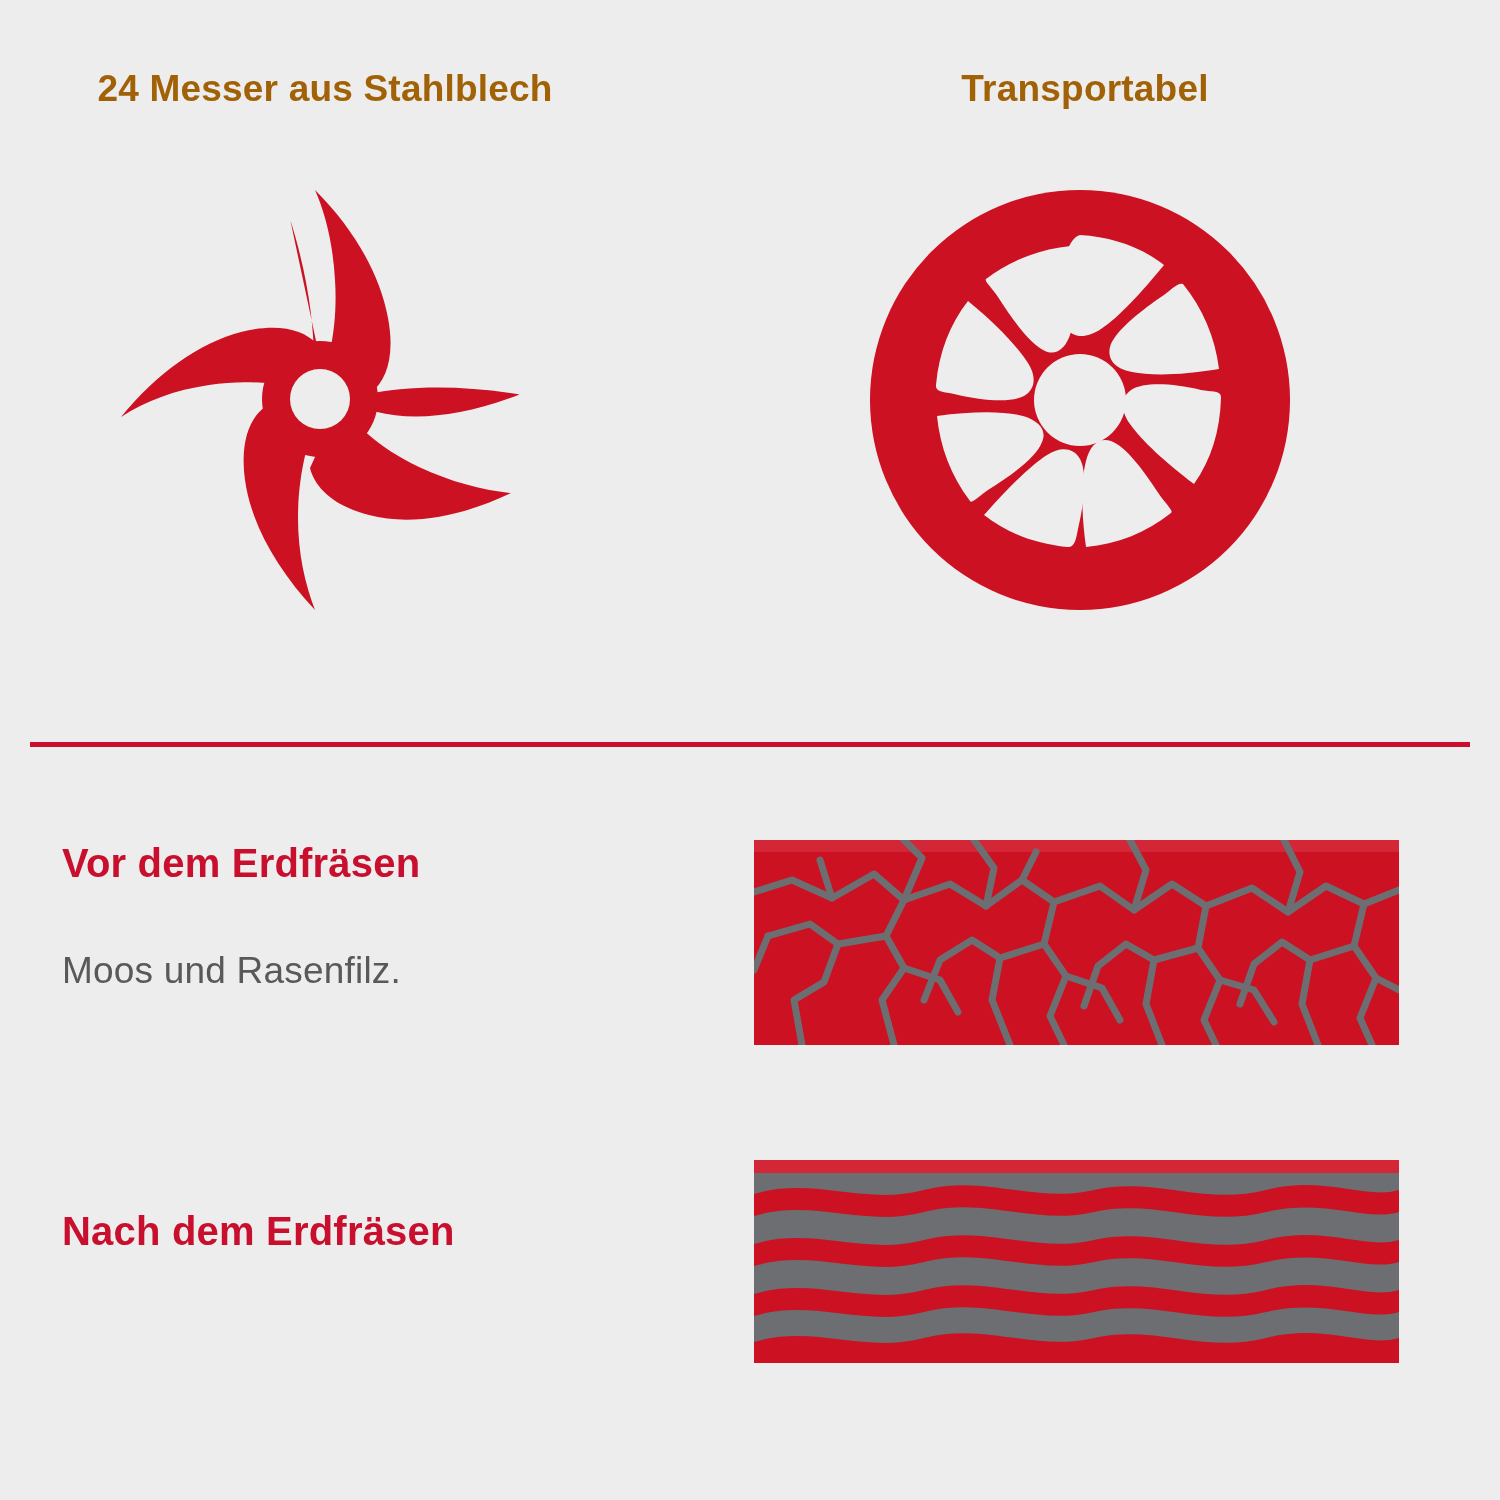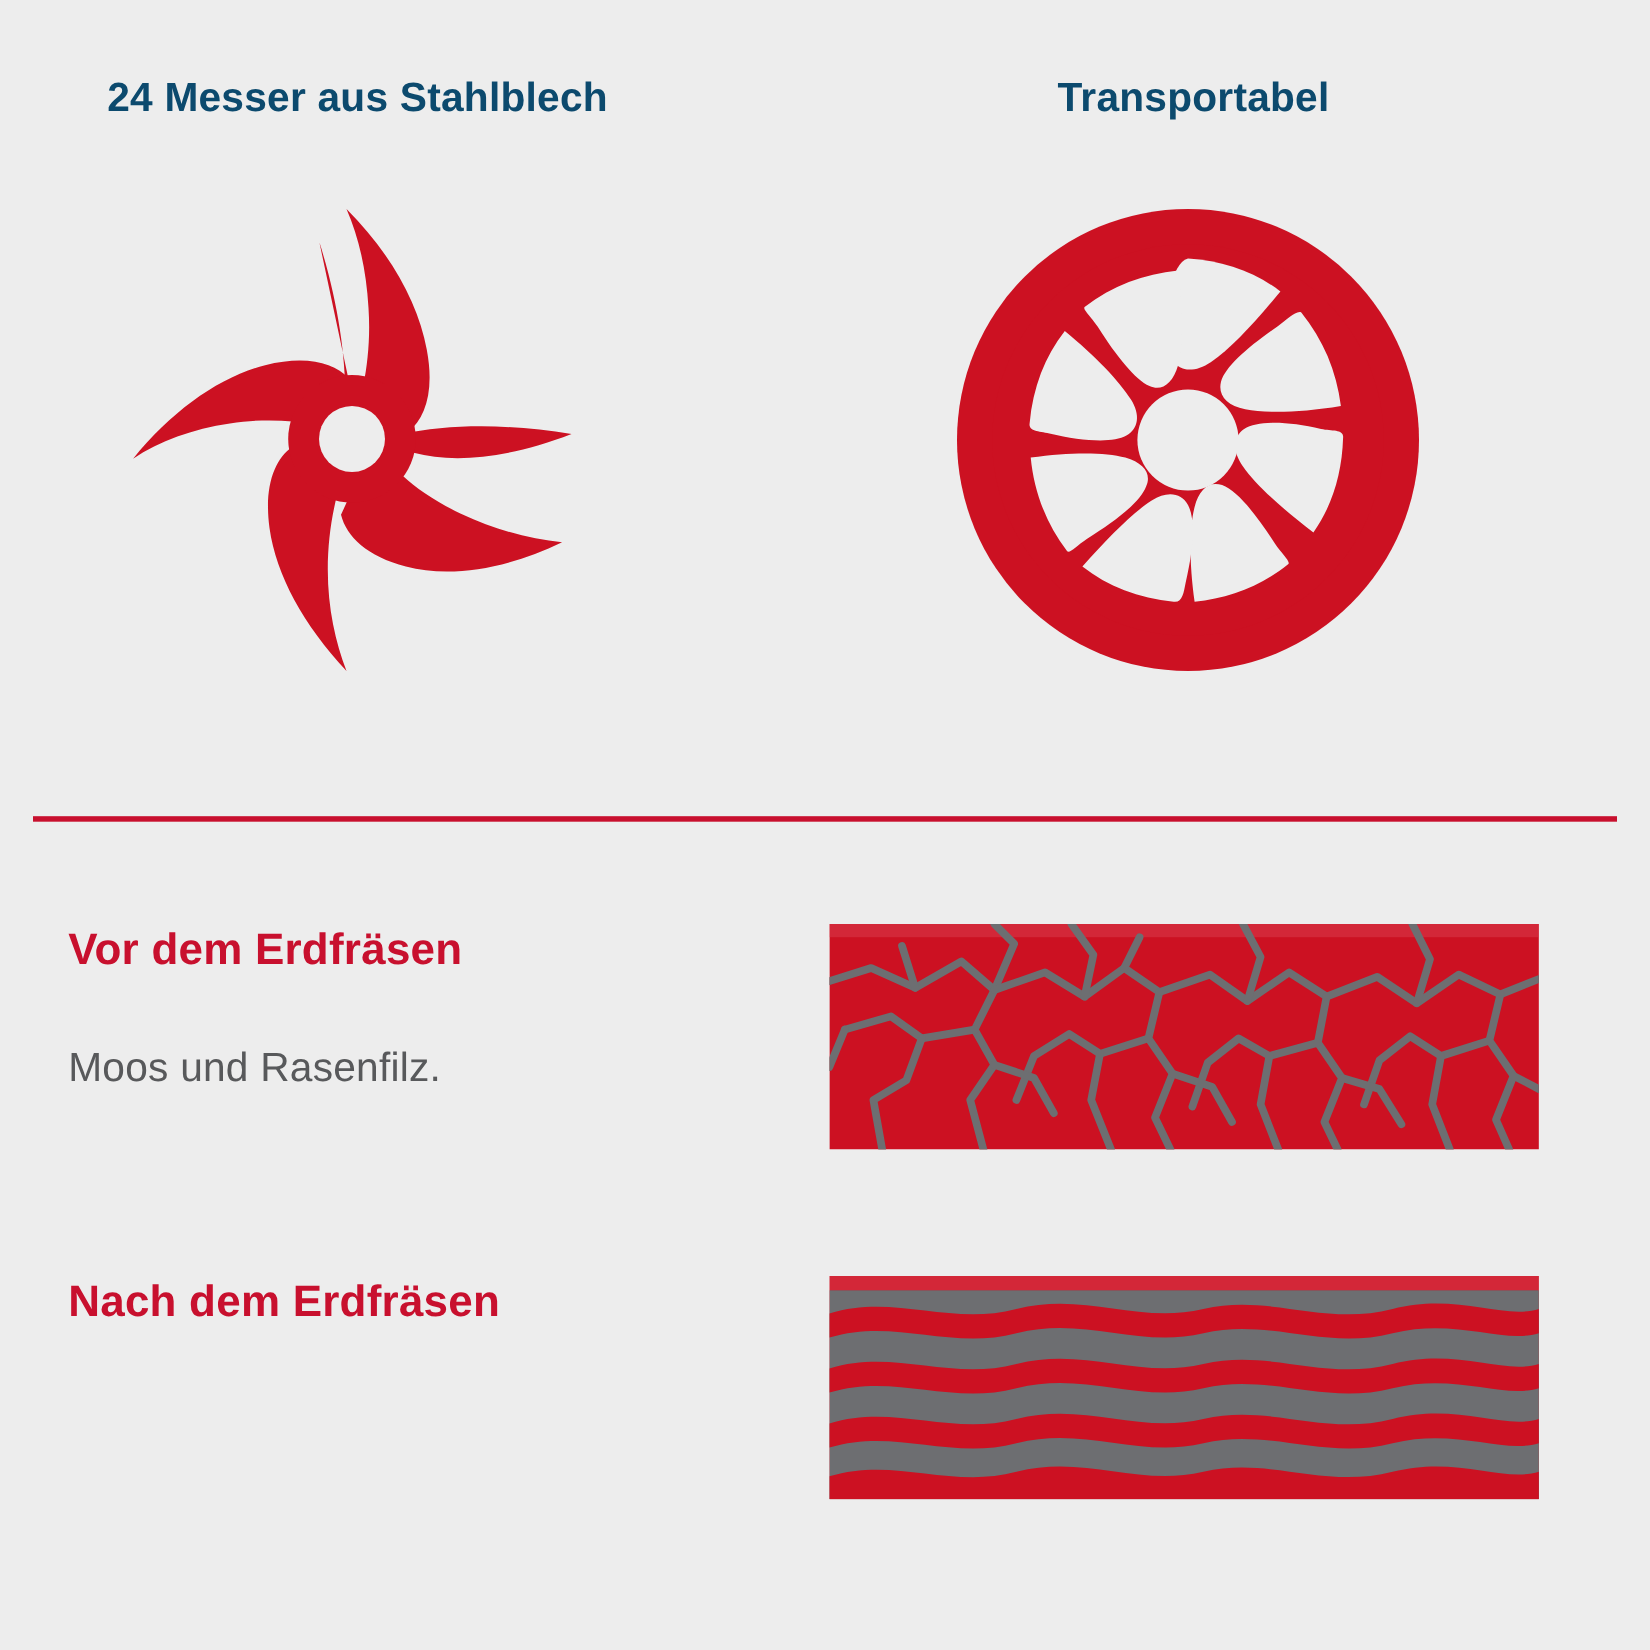--- a/index.html
+++ b/index.html
@@ -33,21 +33,21 @@
     top: 68px;
     left: 0;
     width: 1500px;
     display: flex;
   }
   .heading-cell {
     flex: 1;
     text-align: center;
     font-size: 37px;
     font-weight: bold;
-    color: #0c4a6e;
+    color: #a16207;
     letter-spacing: 0.2px;
   }
   .heading-cell.left { padding-right: 110px; }
   .heading-cell.right { padding-right: 90px; }
 
   .icons-row {
     position: absolute;
     top: 185px;
     left: 0;
     width: 1500px;
@@ -72,21 +72,21 @@
   }
 
   
   .block {
     position: absolute;
     left: 0;
     width: 1428px;
     display: flex;
   }
   .block-before { top: 840px; }
-  .block-after  { top: 1160px; }
+  .block-after  { top: 1160px; align-items: center; }
 
   .text-col {
     width: 790px;
     padding-left: 62px;
     box-sizing: border-box;
   }
   .block-title {
     font-size: 40px;
     font-weight: bold;
     color: #c8102e;

